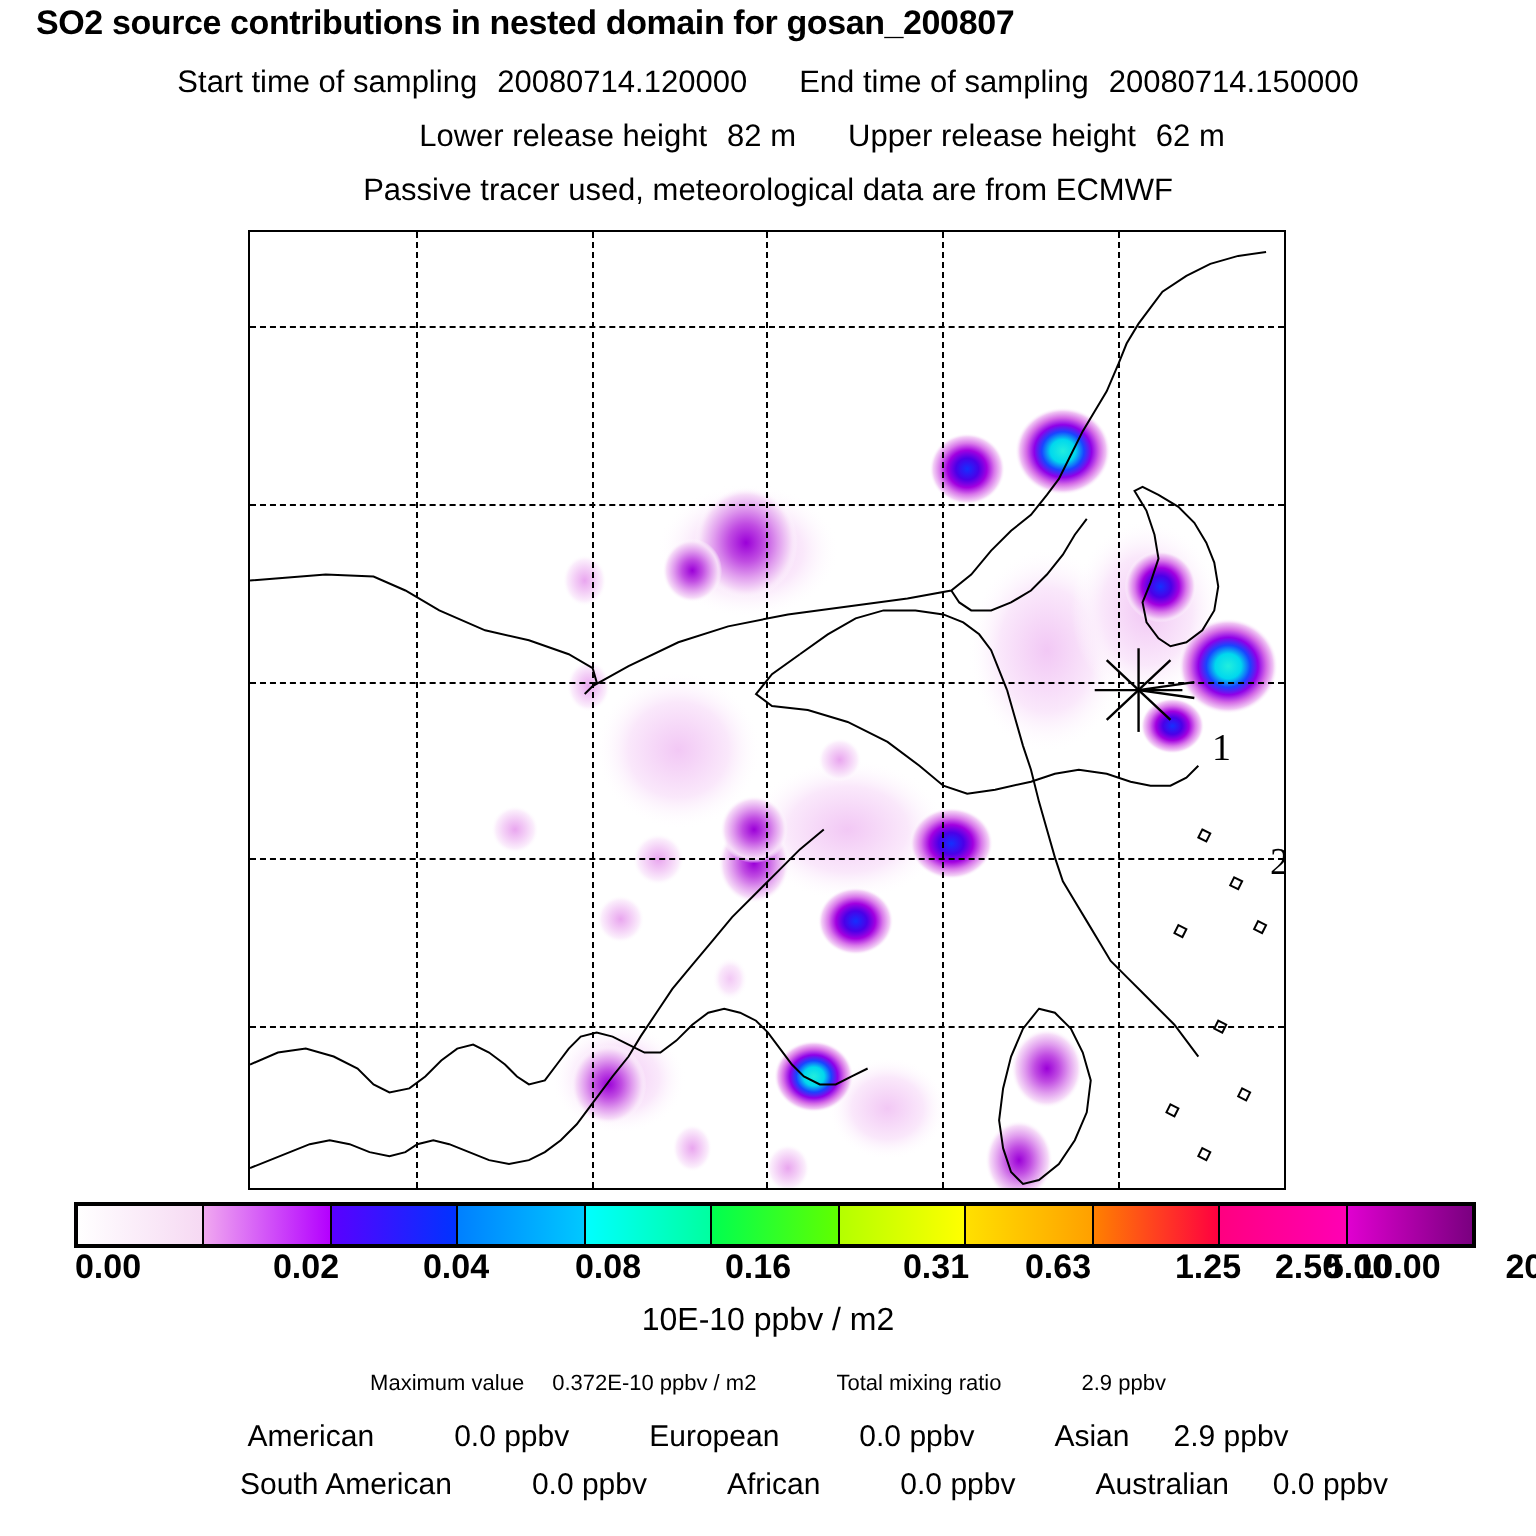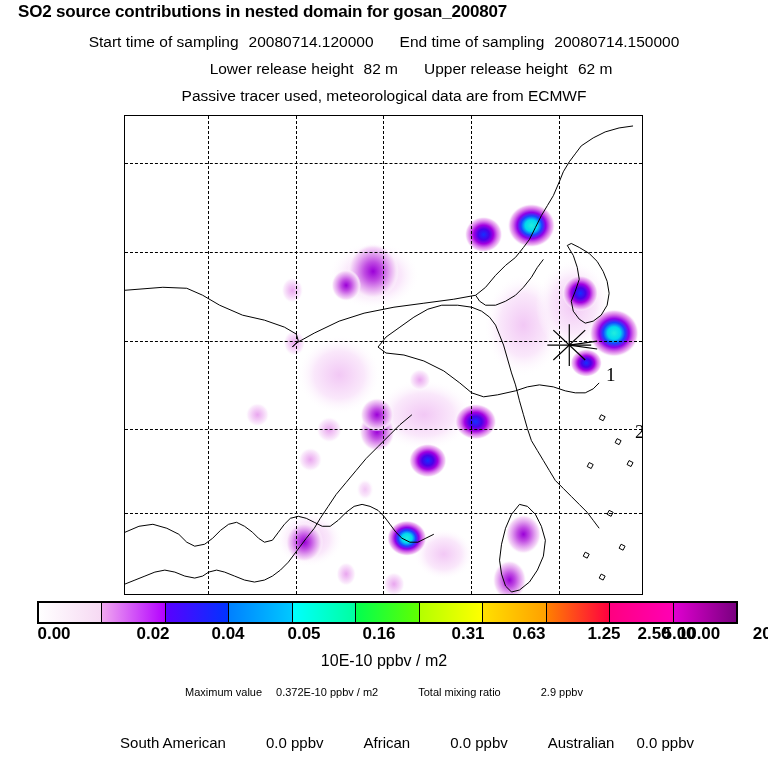--- a/index.html
+++ b/index.html
@@ -243,34 +243,37 @@
       <div class="seg" style="background: linear-gradient(to right, rgb(180, 255, 0), rgb(255, 255, 0));"></div>
       <div class="seg" style="background: linear-gradient(to right, rgb(255, 224, 0), rgb(255, 160, 0));"></div>
       <div class="seg" style="background: linear-gradient(to right, rgb(255, 128, 0), rgb(255, 0, 64));"></div>
       <div class="seg" style="background: linear-gradient(to right, rgb(255, 0, 128), rgb(255, 0, 180));"></div>
       <div class="seg" style="background: linear-gradient(to right, rgb(224, 0, 208), rgb(122, 0, 128));"></div>
     </div>
   <div id="cbticks">
       <span style="left: 37px;">0.00</span>
       <span style="left: 136px;">0.02</span>
       <span style="left: 211px;">0.04</span>
-      <span style="left: 287px;">0.05</span>
+      <span style="left: 287px;">0.08</span>
       <span style="left: 362px;">0.16</span>
       <span style="left: 451px;">0.31</span>
       <span style="left: 512px;">0.63</span>
       <span style="left: 587px;">1.25</span>
       <span style="left: 637px;">2.50</span>
       <span style="left: 662px;">5.00</span>
       <span style="left: 682px;">10.00</span>
       <span style="left: 740px; padding-left: 34px;">20.00</span>
     </div>
   <div class="cbunit">10E-10 ppbv / m2</div>
 
   <div class="stats srow1">
     <span>Maximum value</span><span class="sp sp-a"></span><span>0.372E-10 ppbv / m2</span><span class="sp sp-b"></span><span>Total mixing ratio</span><span class="sp sp-b"></span><span>2.9 ppbv</span>
   </div>
 
+  <div class="stats srow2">
+    <span>American</span><span class="sp sp-b"></span><span>0.0 ppbv</span><span class="sp sp-b"></span><span>European</span><span class="sp sp-b"></span><span>0.0 ppbv</span><span class="sp sp-b"></span><span>Asian</span><span class="sp sp-c"></span><span>2.9 ppbv</span>
+  </div>
 
   <div class="stats srow3">
     <span>South American</span><span class="sp sp-b"></span><span>0.0 ppbv</span><span class="sp sp-b"></span><span>African</span><span class="sp sp-b"></span><span>0.0 ppbv</span><span class="sp sp-b"></span><span>Australian</span><span class="sp sp-c"></span><span>0.0 ppbv</span>
   </div>
 
 </div>
 
 </body></html>

